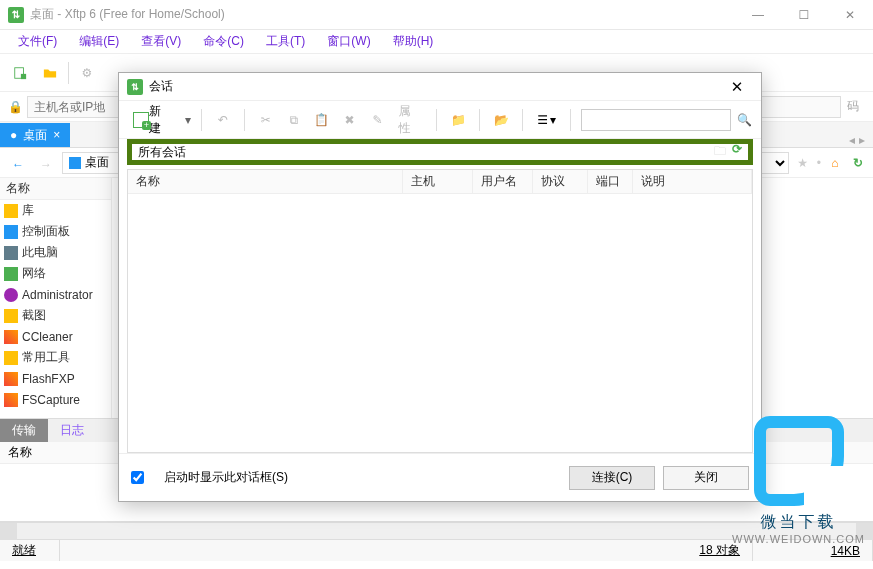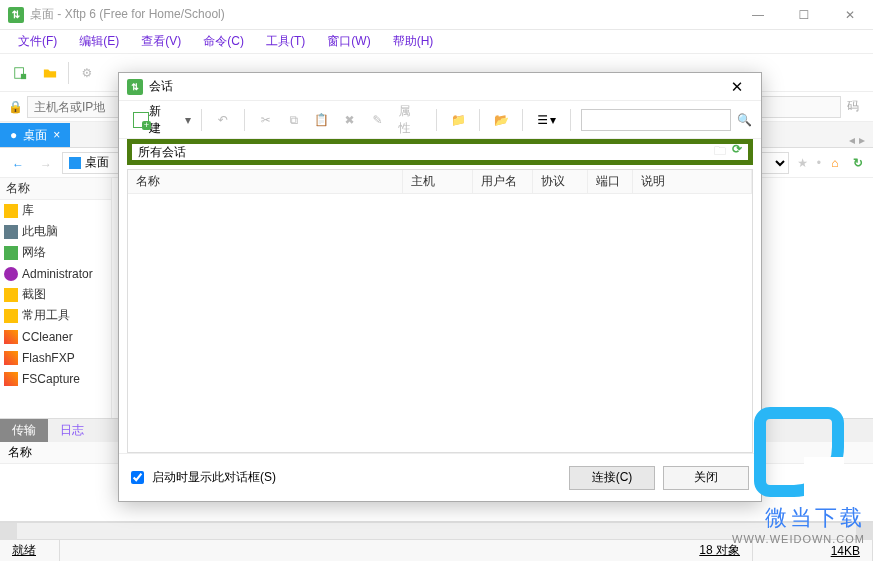--- a/index.html
+++ b/index.html
@@ -91,31 +91,31 @@
 .dlg-list-header .col { padding: 0 8px; display: flex; align-items: center; border-right: 1px solid #eee; color: #333; }
 .col.name { flex: 0 0 275px; }
 .col.host { flex: 0 0 70px; }
 .col.user { flex: 0 0 60px; }
 .col.proto { flex: 0 0 55px; }
 .col.port { flex: 0 0 45px; }
 .col.desc { flex: 1; }
 .dlg-list-body { flex: 1; background: #fff; }
 
 .dlg-footer { height: 48px; display: flex; align-items: center; padding: 0 12px; gap: 10px; border-top: 1px solid #eee; }
-.dlg-footer .chk { display: flex; align-items: center; gap: 8px; }
+.dlg-footer .chk { display: flex; align-items: center; gap: 20px; }
 .dlg-footer .chk input { width: 13px; height: 13px; }
 .dlg-footer .btns { margin-left: auto; display: flex; gap: 8px; }
 .dlg-footer button { width: 86px; height: 24px; border: 1px solid #bbb; background: #f5f5f5; cursor: pointer; }
 .dlg-footer button.primary { background: #e8e8e8; }
 
 
 .watermark { position: absolute; right: 8px; bottom: 24px; text-align: center; pointer-events: none; }
 .watermark .logo { width: 90px; height: 90px; border: 12px solid #29b6f6; border-radius: 16px 16px 50px 16px; position: relative; margin: 0 auto 6px; transform: rotate(0deg); }
 .watermark .logo::after { content: ''; position: absolute; right: -12px; bottom: -12px; width: 40px; height: 40px; background: #fff; }
-.watermark .txt1 { font-size: 22px; color: #3b82f6; font-weight: 500; letter-spacing: 3px; text-align: right; }
+.watermark .txt1 { font-size: 16px; color: #0c4a6e; font-weight: 500; letter-spacing: 3px; }
 .watermark .txt2 { font-size: 11px; color: #888; letter-spacing: 1px; }
 
 svg { width: 14px; height: 14px; }
 </style>
 </head>
 <body>
 
 <div class="titlebar">
   <div class="app-icon">⇅</div>
   <div class="title">桌面 - Xftp 6 (Free for Home/School)</div>
@@ -186,42 +186,46 @@
 </div>
 
 <div class="main-area">
   <div class="tree">
     <div class="tree-header">名称</div>
     <div class="tree-item">
         <span class="ticon lib"></span>
         <span>库</span>
       </div>
     <div class="tree-item">
+        <span class="ticon ctrl"></span>
+        <span>控制面板</span>
+      </div>
+    <div class="tree-item">
         <span class="ticon pc"></span>
         <span>此电脑</span>
       </div>
     <div class="tree-item">
         <span class="ticon net"></span>
         <span>网络</span>
       </div>
     <div class="tree-item">
         <span class="ticon user"></span>
         <span>Administrator</span>
       </div>
     <div class="tree-item">
         <span class="ticon folder"></span>
         <span>截图</span>
       </div>
     <div class="tree-item">
+        <span class="ticon app"></span>
+        <span>CCleaner</span>
+      </div>
+    <div class="tree-item">
         <span class="ticon folder"></span>
         <span>常用工具</span>
-      </div>
-    <div class="tree-item">
-        <span class="ticon app"></span>
-        <span>CCleaner</span>
       </div>
     <div class="tree-item">
         <span class="ticon app"></span>
         <span>FlashFXP</span>
       </div>
     <div class="tree-item">
         <span class="ticon app"></span>
         <span>FSCapture</span>
       </div>
   </div>

